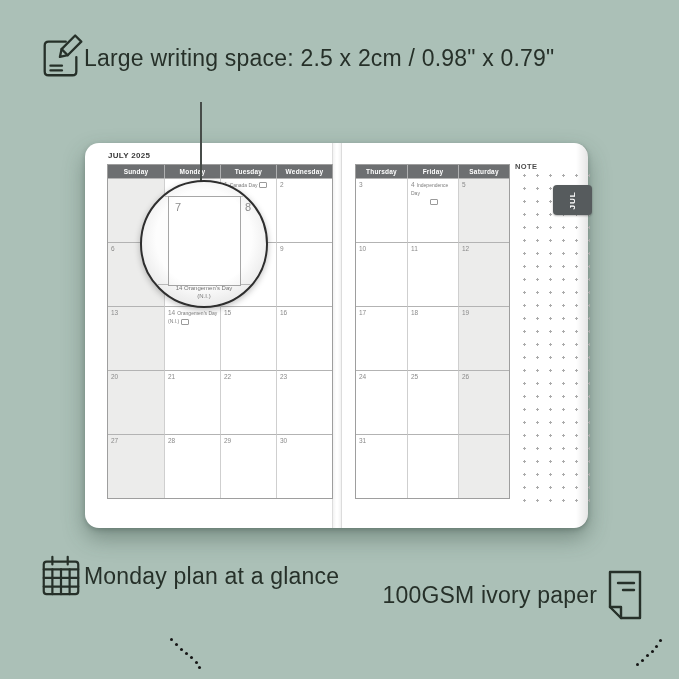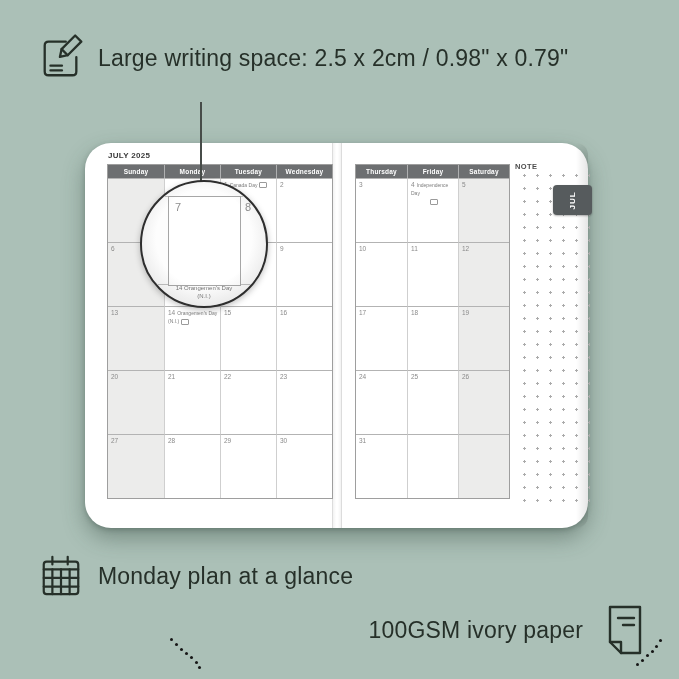--- a/index.html
+++ b/index.html
@@ -1,29 +1,29 @@
 <!DOCTYPE html>
 <html><head>
 <meta charset="utf-8">
 <style>
   html,body{margin:0;padding:0;}
   .stage{position:relative;width:679px;height:679px;background:#abc0b7;overflow:hidden;
          font-family:"Liberation Sans",sans-serif;color:#263029;}
   
-  .caption{position:absolute;display:flex;align-items:center;gap:14px;color:#263029;}
+  .caption{position:absolute;display:flex;align-items:center;color:#263029;}
   .caption .txt{font-size:23px;font-weight:500;letter-spacing:.2px;white-space:nowrap;}
   .cap-top{left:38px;top:34px;}
   .cap-monthly{left:38px;top:552px;}
-  .cap-paper{right:34px;top:603px;}
+  .cap-paper{right:34px;top:568px;}
   .icon{flex:0 0 auto;display:block;}
   
   .connector{position:absolute;left:200px;top:102px;width:2px;height:84px;background:#474c49;z-index:4;}
   
   .notebook{position:absolute;left:85px;top:143px;width:503px;height:385px;background:#fff;
-            border-radius:26px;z-index:1;
+            border-radius:14px;z-index:1;
             box-shadow:0 10px 22px rgba(44,66,56,.40),0 2px 5px rgba(44,66,56,.28);}
   .notebook::after{content:'';position:absolute;right:0;top:0;bottom:0;width:12px;pointer-events:none;
             background:linear-gradient(to left,rgba(0,0,0,.10),rgba(0,0,0,0));border-radius:0 14px 14px 0;}
   .gutter{position:absolute;left:247px;top:0;bottom:0;width:8px;
             border-left:1px solid #dcdcdc;border-right:1px solid #dcdcdc;
             background:linear-gradient(to right,rgba(0,0,0,.05),rgba(0,0,0,0) 40%,rgba(0,0,0,0) 60%,rgba(0,0,0,.05));}
   .month-title{position:absolute;left:23px;top:8px;font-size:8px;font-weight:bold;color:#3a3a3a;letter-spacing:.3px;}
   
   .calgrid{position:absolute;top:21px;display:grid;grid-template-rows:13px repeat(5,64px);
            border:1px solid #9e9e9e;background:#fff;}

